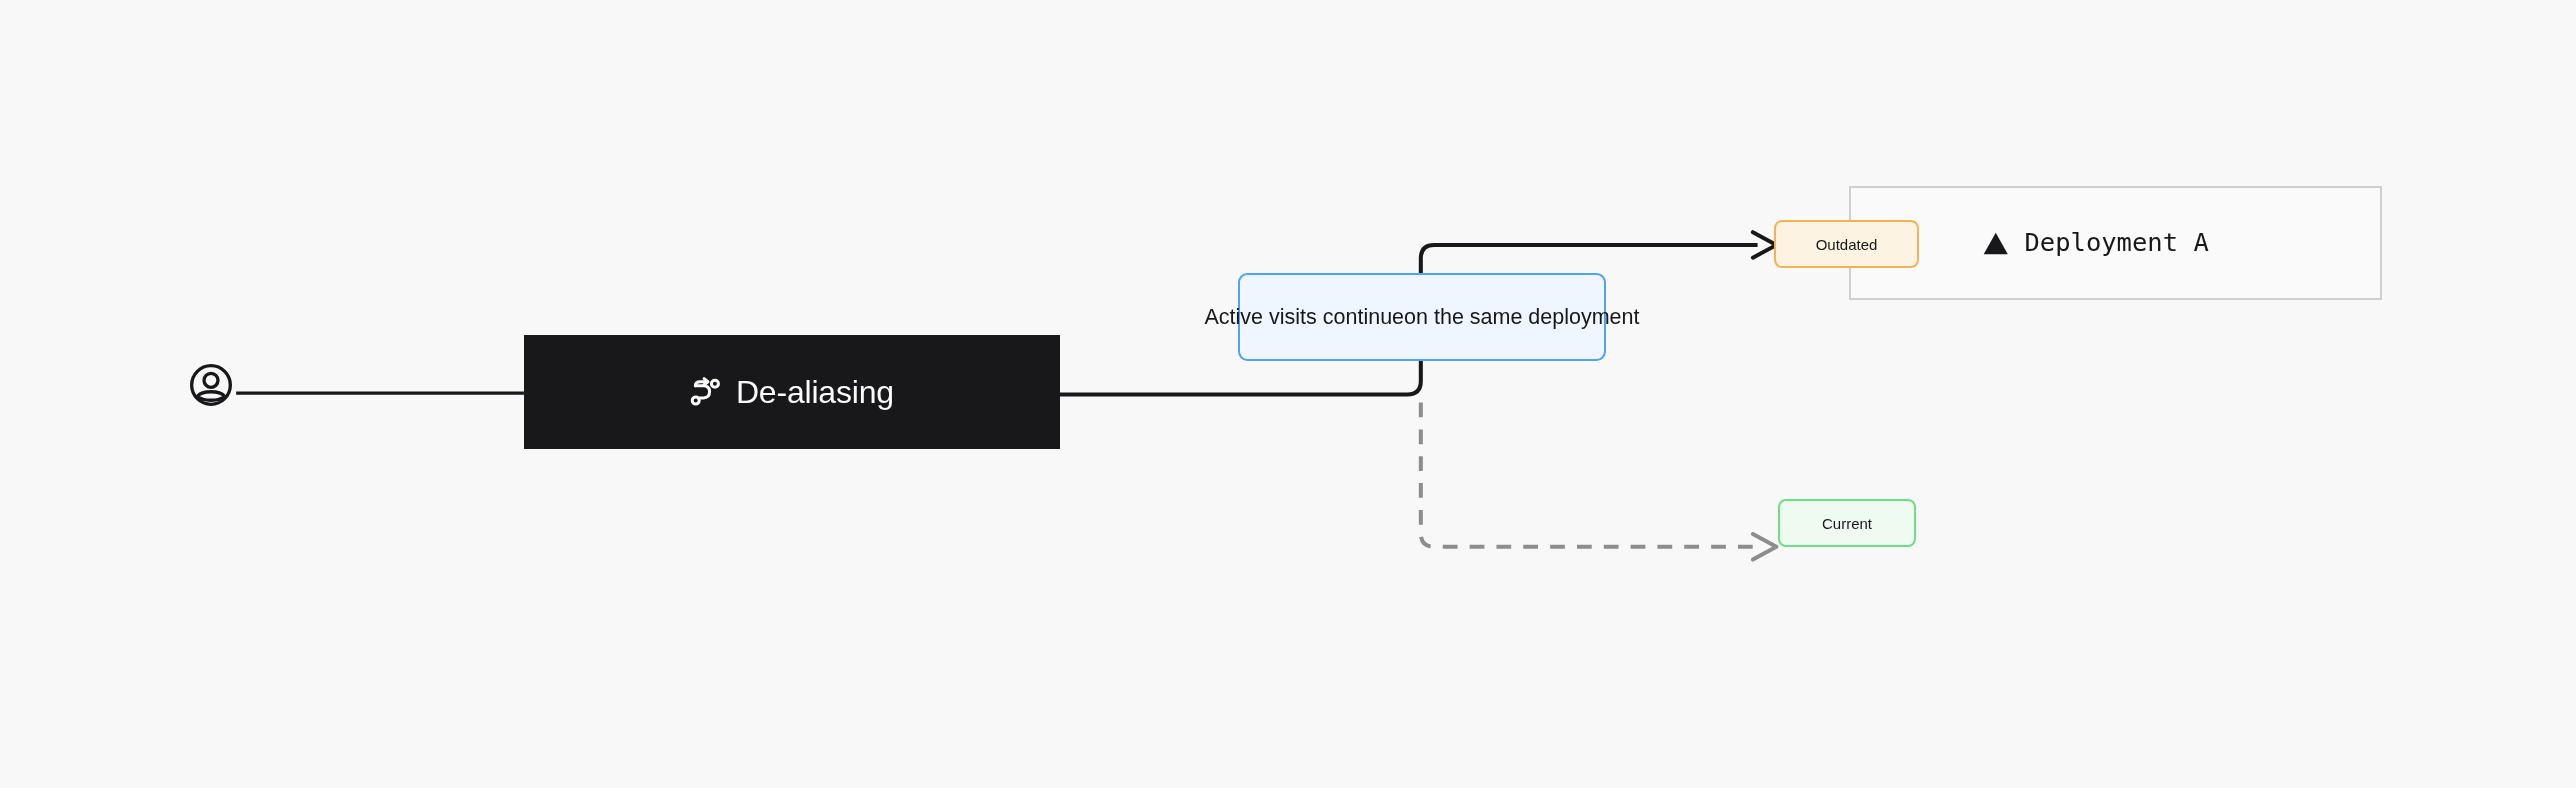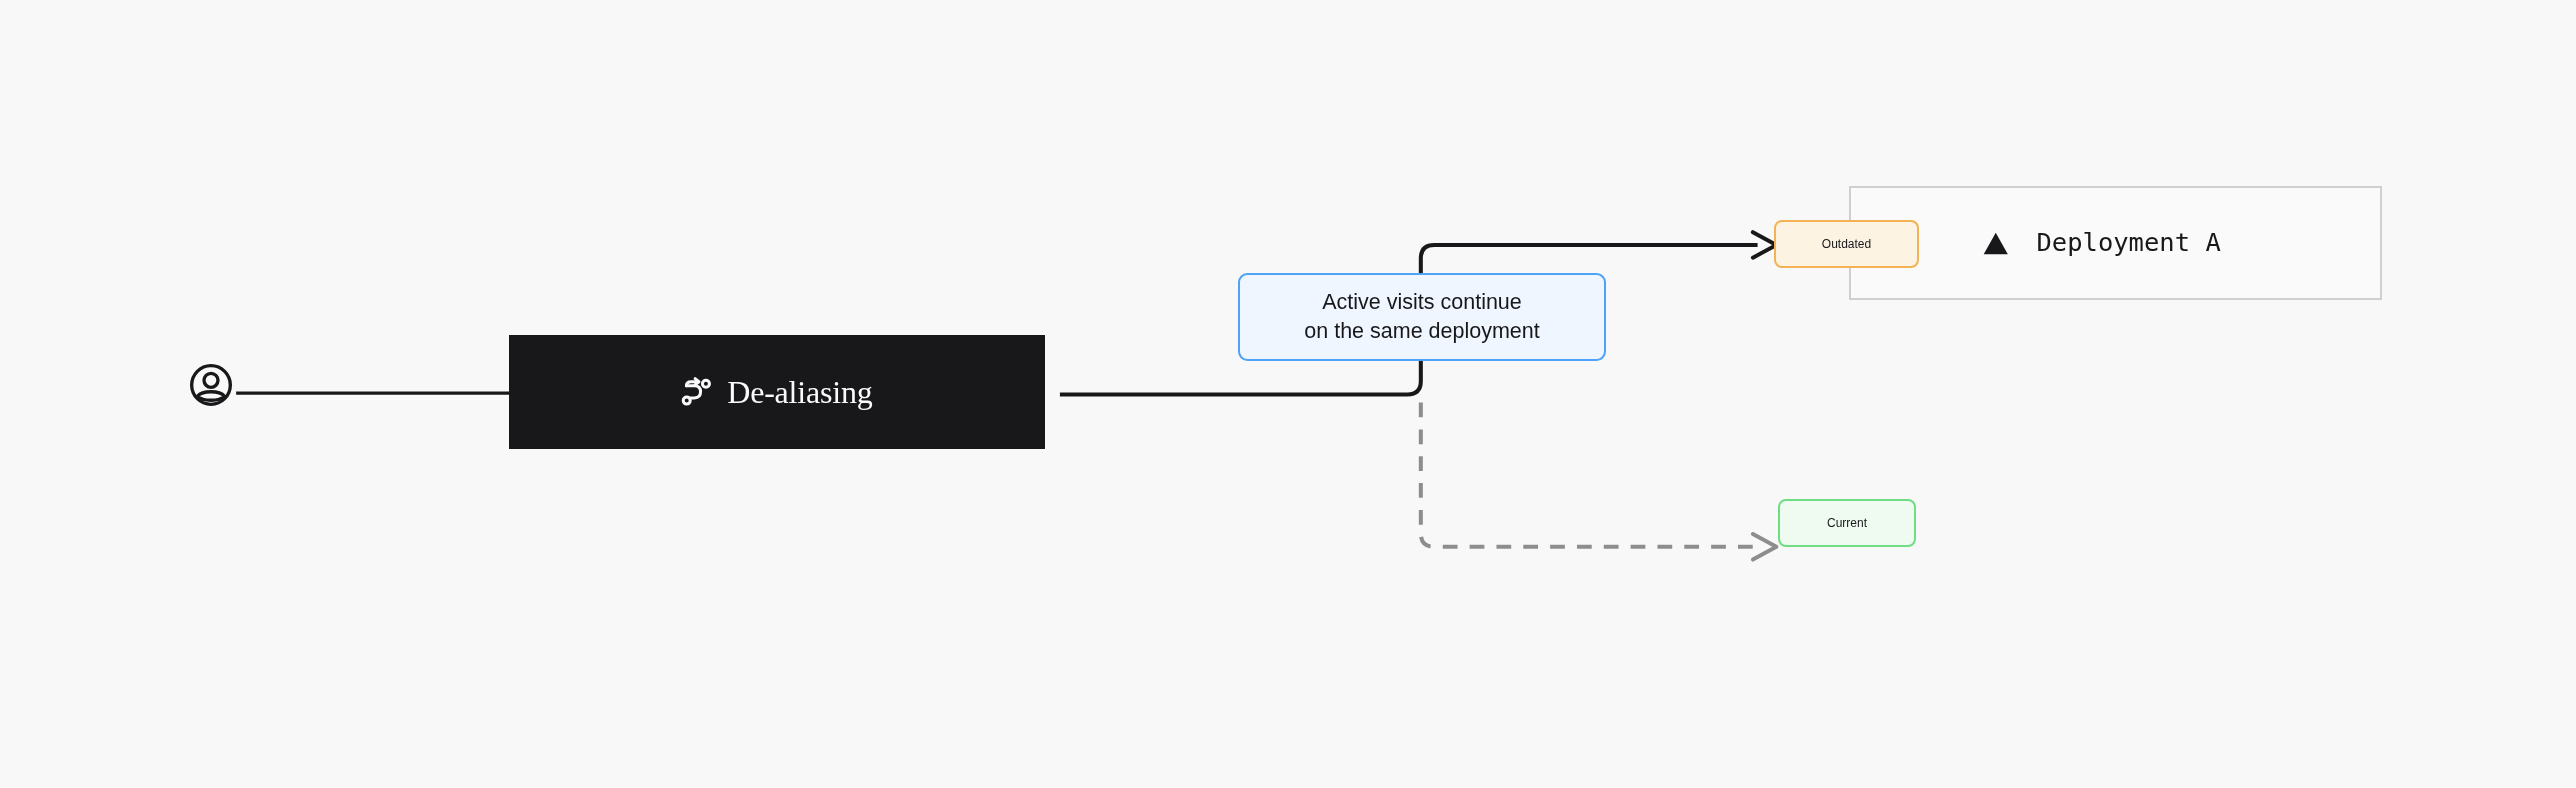--- a/index.html
+++ b/index.html
@@ -33,30 +33,29 @@
     position: absolute;
     left: 189px;
     top: 363px;
     width: 44px;
     height: 44px;
   }
 
   
   .process-node {
     position: absolute;
-    left: 509px;
+    left: 524px;
     top: 335px;
     width: 536px;
     height: 114px;
     background: #18181b;
     display: flex;
     align-items: center;
     justify-content: center;
     gap: 14.8px;
-    font-family: Liberation Serif, serif;
   }
   .process-node .node-icon {
     width: 31px;
     height: 31px;
     flex: 0 0 auto;
     display: block;
   }
   .process-node .node-label {
     color: #fafafa;
     font-size: 32px;
@@ -71,21 +70,21 @@
     position: absolute;
     left: 1238px;
     top: 273px;
     width: 368px;
     height: 88px;
     box-sizing: border-box;
     background: #eff6ff;
     border: 2px solid #4da3f5;
     border-radius: 9.4px;
     display: flex;
-    flex-direction: column;
+    flex-direction: row;
     align-items: center;
     justify-content: center;
     text-align: center;
   }
   .callout .line {
     color: #18181b;
     font-size: 21.5px;
     line-height: 29px;
     white-space: nowrap;
   }
@@ -101,21 +100,21 @@
     border: 2px solid #cfcfcf;
     display: flex;
     align-items: center;
   }
   #card-a { top: 186px; }
   #card-b { top: 488px; }
 
   .deploy-card .card-inner {
     display: flex;
     align-items: center;
-    gap: 28px;
+    gap: 16px;
     margin-left: 132px;
   }
   .triangle-logo {
     width: 25.5px;
     height: 23px;
     display: block;
     flex: 0 0 auto;
   }
   .deploy-name {
     font-family: "DejaVu Sans Mono", "Liberation Mono", monospace;
@@ -126,21 +125,21 @@
   }
 
   
   .badge {
     position: absolute;
     box-sizing: border-box;
     border-radius: 8px;
     display: flex;
     align-items: center;
     justify-content: center;
-    font-size: 12px;
+    font-size: 15px;
     line-height: 1;
     color: #18181b;
     white-space: nowrap;
     z-index: 5;
   }
   #badge-outdated {
     left: 1774px;
     top: 220px;
     width: 145px;
     height: 48px;

